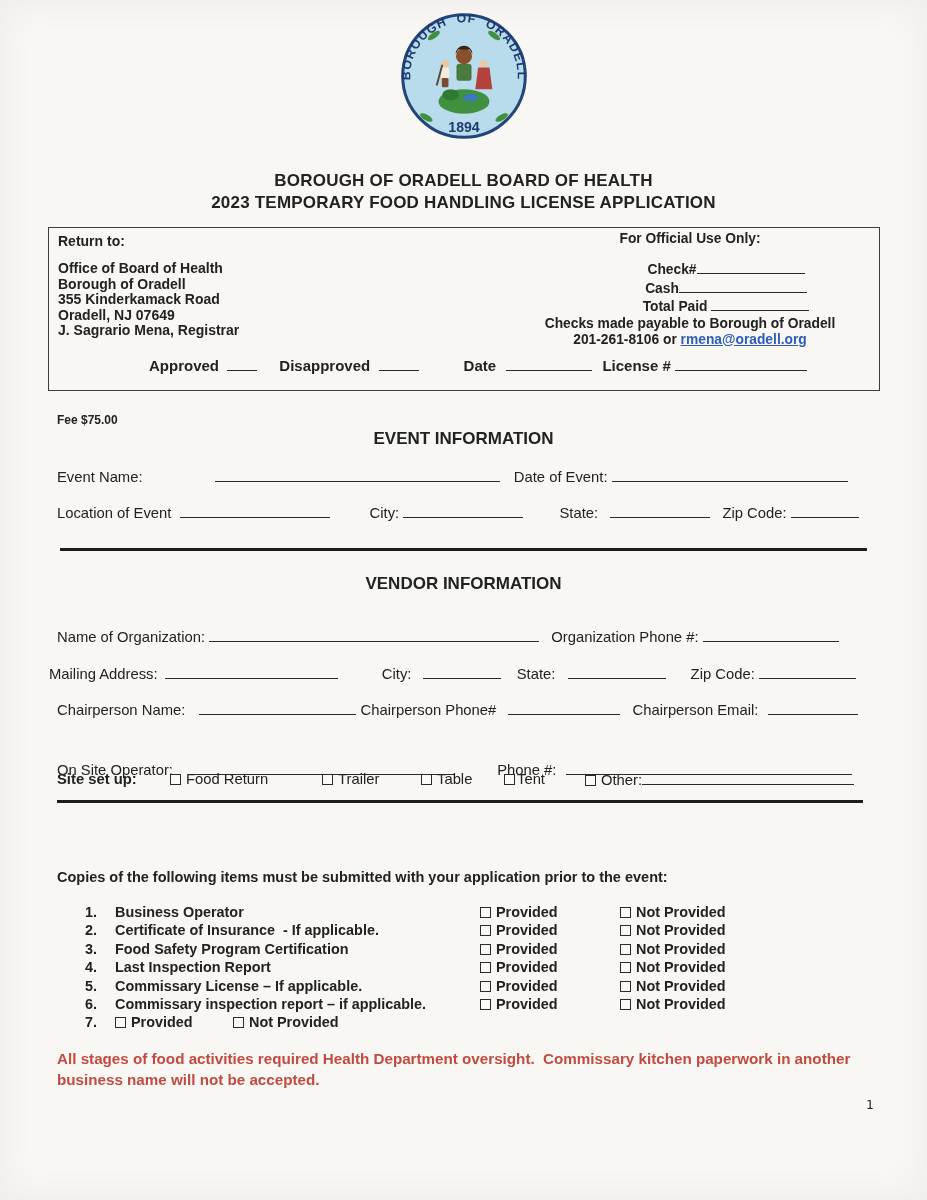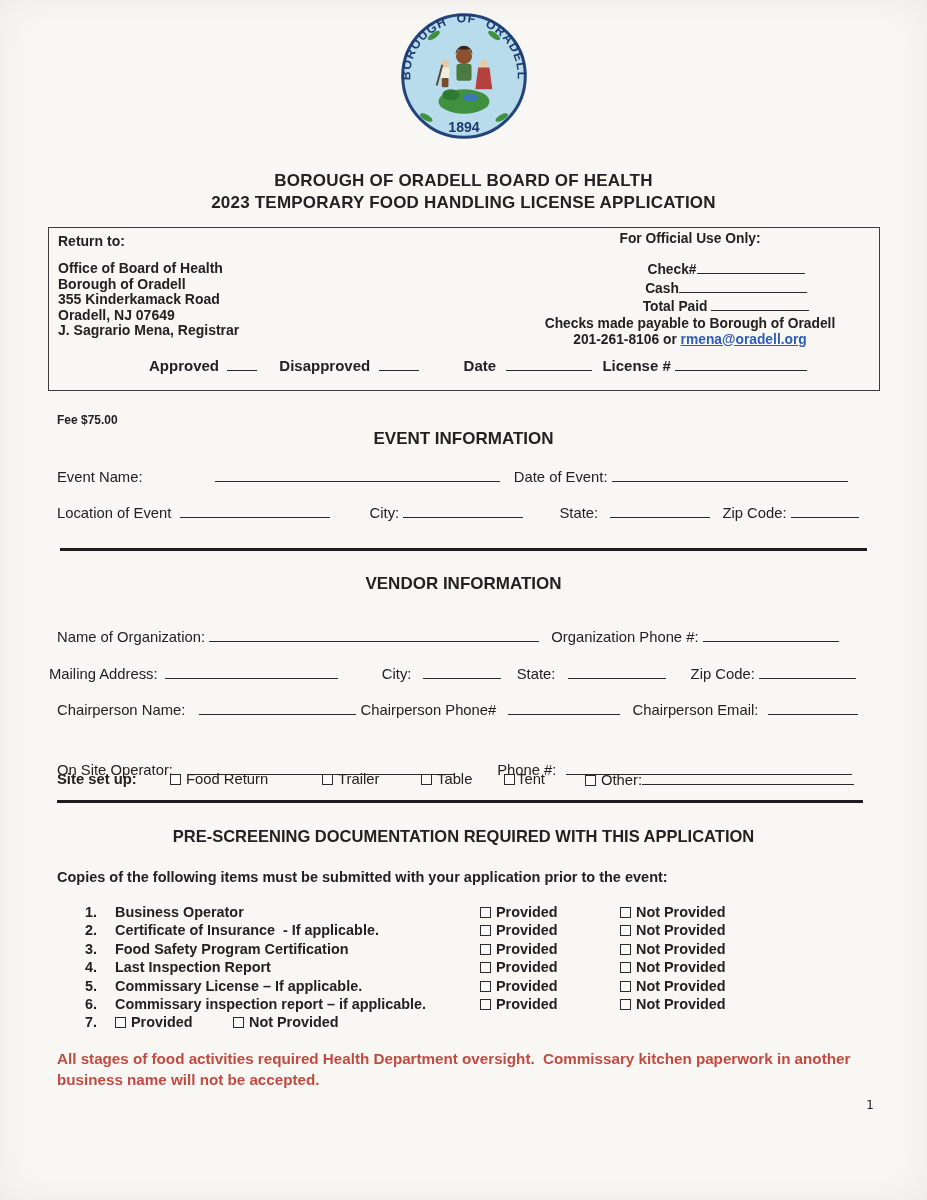--- a/index.html
+++ b/index.html
@@ -188,21 +188,20 @@
     <span class="abs" style="left:57px;font-weight:bold;">Site set up:</span>
     <span class="abs" style="left:170px;"><span class="cb"></span><span>Food Return</span></span>
     <span class="abs" style="left:322px;"><span class="cb"></span><span>Trailer</span></span>
     <span class="abs" style="left:421px;"><span class="cb"></span><span>Table</span></span>
     <span class="abs" style="left:504px;"><span class="cb tight"></span><span>Tent</span></span>
     <span class="abs" style="left:585px;"><span class="cb"></span><span>Other:</span><span class="ul" style="width:212px;"></span></span>
   </div>
 
   <div class="abs rule" style="left:57px;top:800px;width:806px;"></div>
 
-  <div class="abs ctr b" style="top:827px;font-size:16.5px;">PRE-SCREENING DOCUMENTATION REQUIRED WITH THIS APPLICATION</div>
 
   <div class="abs b" style="left:57px;top:869px;font-size:14.5px;">Copies of the following items must be submitted with your application prior to the event:</div>
 
   <div class="abs plist" style="left:85px;top:904px;width:800px;">
     <div class="li">
       <span class="num">1.</span>
       <span class="itxt pre">Business Operator</span>
       <span class="prov"><span class="cb"></span><span>Provided</span></span>
       <span><span class="cb"></span><span>Not Provided</span></span>
     </div>

